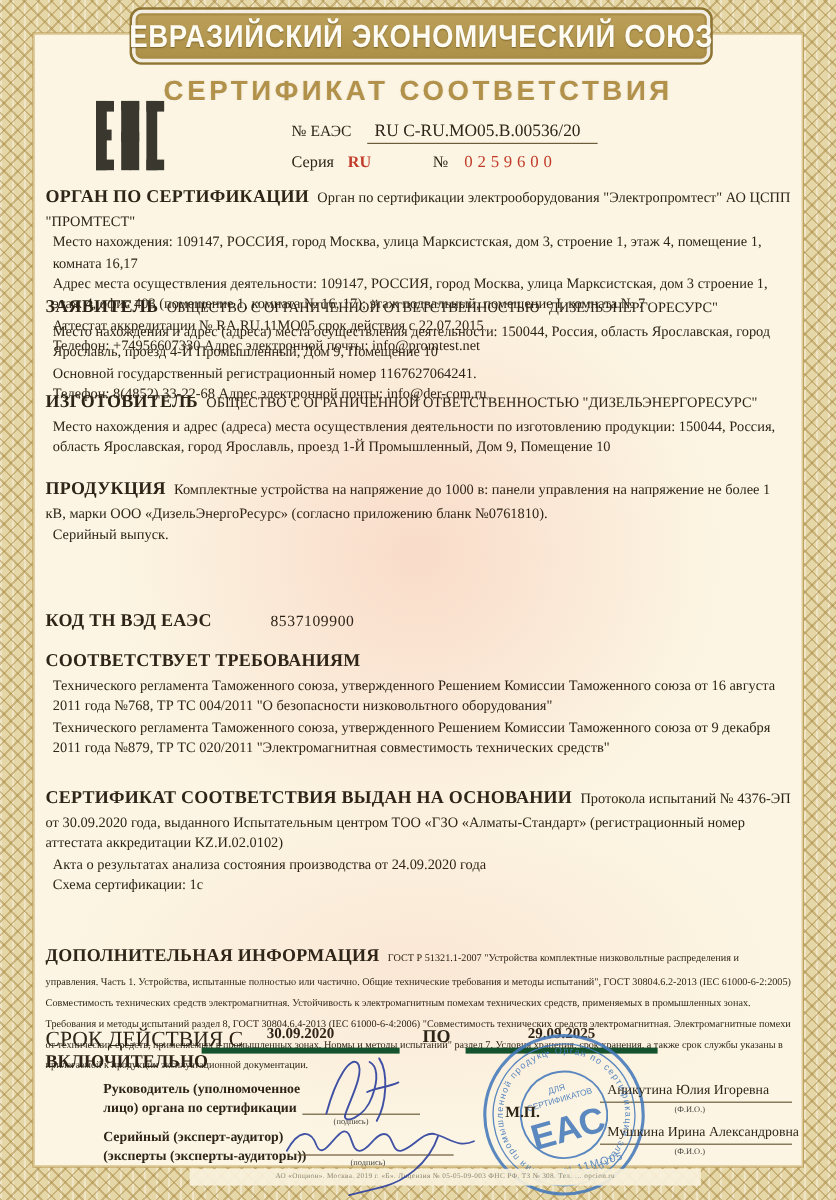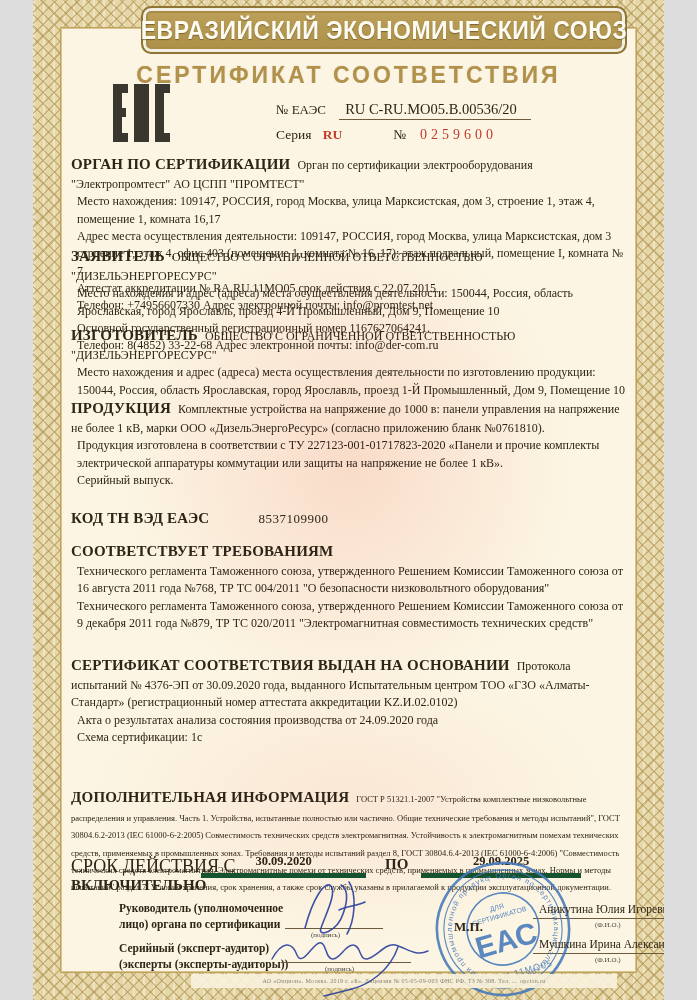--- a/index.html
+++ b/index.html
@@ -1,16 +1,16 @@
 <!DOCTYPE html>
 <html><head>
 <meta charset="utf-8">
 <style>
   html,body{margin:0;padding:0;background:#ddd;}
-  .cert{position:relative;width:631px;height:1000px;margin:0 auto;overflow:hidden;
+  .cert{position:relative;width:697px;height:1000px;margin:0 auto;overflow:hidden;
         font-family:"Liberation Serif",serif;color:#2e2518;background:#e6d7a8;}
   
   .border-pattern{position:absolute;inset:0;background-color:#e6d7a8;
     background-image:
       repeating-linear-gradient(45deg,rgba(164,132,60,.45) 0 1.5px,transparent 1.5px 8px),
       repeating-linear-gradient(-45deg,rgba(164,132,60,.45) 0 1.5px,transparent 1.5px 8px),
       repeating-linear-gradient(90deg,rgba(255,255,255,.35) 0 2px,transparent 2px 10px);}
   .inner{position:absolute;inset:28px;background:
       radial-gradient(ellipse 55% 36% at 50% 46%, rgba(247,199,180,.55), rgba(247,199,180,0) 72%),
       radial-gradient(ellipse 65% 22% at 50% 82%, rgba(247,205,185,.35), rgba(247,205,185,0) 70%),
@@ -119,21 +119,20 @@
 
   <div class="sec" style="top:325px">
     <span class="h">ИЗГОТОВИТЕЛЬ</span>
     <span class="intro">ОБЩЕСТВО С ОГРАНИЧЕННОЙ ОТВЕТСТВЕННОСТЬЮ "ДИЗЕЛЬЭНЕРГОРЕСУРС"</span>
     <div class="line">Место нахождения и адрес (адреса) места осуществления деятельности по изготовлению продукции: 150044, Россия, область Ярославская, город Ярославль, проезд 1-Й Промышленный, Дом 9, Помещение 10</div>
   </div>
 
   <div class="sec" style="top:398px">
     <span class="h">ПРОДУКЦИЯ</span>
     <span class="intro">Комплектные устройства на напряжение до 1000 в: панели управления на напряжение не более 1 кВ, марки ООО «ДизельЭнергоРесурс» (согласно приложению бланк №0761810).</span>
-    <div class="line">Продукция изготовлена в соответствии с ТУ 227123-001-01717823-2020 «Панели и прочие комплекты электрической аппаратуры коммутации  или защиты на напряжение не более 1 кВ».</div>
     <div class="line">Серийный выпуск.</div>
   </div>
 
   <div class="sec" style="top:508px">
     <span class="h">КОД ТН ВЭД ЕАЭС</span>
     <span class="kodval">8537109900</span>
   </div>
 
   <div class="sec" style="top:541px">
     <div><span class="h">СООТВЕТСТВУЕТ ТРЕБОВАНИЯМ</span></div>

